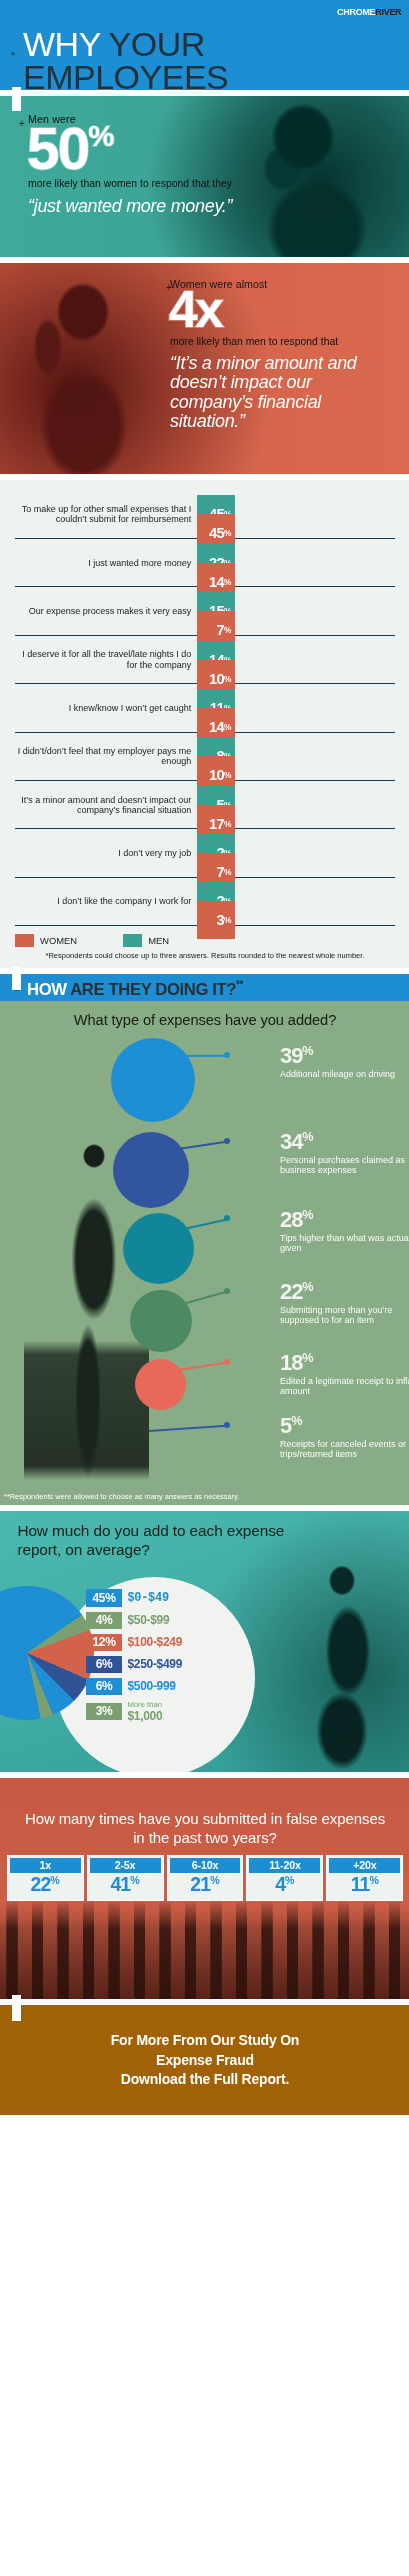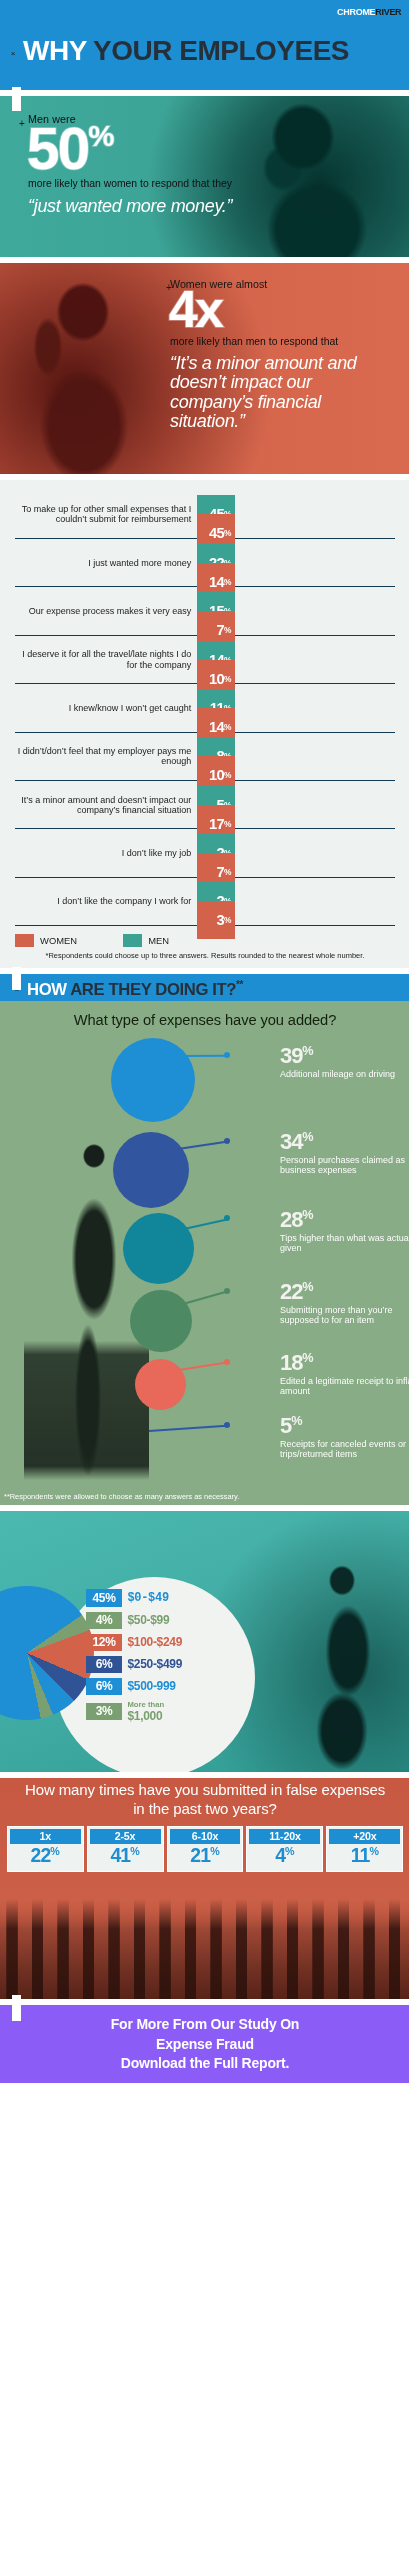--- a/index.html
+++ b/index.html
@@ -42,22 +42,22 @@
     position: relative; background: #1d8ed1; height: 90px; overflow: hidden;
   }
   .brand {
     position: absolute; right: 8.7px; top: 6.7px;
     font-size: 9px; font-weight: 800; letter-spacing: -0.3px;
     font-family: "Liberation Sans", sans-serif;
   }
   .brand .chrome { color: #ffffff; }
   .brand .river { color: #1b1b1b; }
   .header-title {
-    position: absolute; left: 23px; top: 37px; right: 8px;
-    font-size: 28px; line-height: 0.98; font-weight: 700;
+    position: absolute; left: 23px; top: 28px; right: 8px;
+    font-size: 34px; line-height: 0.98; font-weight: 400;
     letter-spacing: -0.5px; color: #26303a;
     font-family: "Liberation Sans", sans-serif;
   }
   .header-title .hl { color: #ffffff; }
   .header .mark-x { left: 10.7px; top: 50px; font-size: 8px; }
 
   
   .panel-men {
     position: relative; height: 161px; overflow: hidden;
     background:
@@ -212,38 +212,38 @@
   .pl-row { display: flex; align-items: center; margin-bottom: 4.7px; }
   .pl-chip {
     width: 36px; height: 17.4px; display: flex; align-items: center;
     justify-content: center; color: #fff; font-weight: 800; font-size: 12px;
     letter-spacing: -0.4px; font-family: "Liberation Sans", sans-serif;
   }
   .pl-label {
     margin-left: 5.4px; font-weight: 800; font-size: 12px; letter-spacing: -0.3px;
     font-family: "Liberation Sans", sans-serif;
   }
-  .pl-label small { display: block; font-size: 7.7px; font-weight: 700; letter-spacing: 0; }
+  .pl-label small { display: block; font-size: 7.7px; font-weight: 400; letter-spacing: 0; }
   .woman-pie {
     position: absolute; right: 5.4px; bottom: 0; width: 127px; height: 221px; z-index: 4;
     background:
       radial-gradient(ellipse 17.4px 20px at 64px 29.5px, #07201d 62%, rgba(7,32,29,0) 76%),
       radial-gradient(ellipse 29.5px 60px at 70px 100px, #06211e 60%, rgba(6,33,30,0) 76%),
       radial-gradient(ellipse 33px 50px at 64px 180px, #061d1b 60%, rgba(6,29,27,0) 78%);
     opacity: .92;
   }
 
   
   .panel-freq {
     position: relative; height: 221px; overflow: hidden;
     background: linear-gradient(180deg, #c75942 0%, #cc5f47 55%, #c25741 100%);
   }
   .freq-q {
     position: relative; z-index: 5; text-align: center; color: #fff;
-    font-size: 15px; line-height: 1.22; padding: 3px 20px 0; letter-spacing: -0.1px;
+    font-size: 15px; line-height: 1.22; padding: 9px 20px 0; letter-spacing: -0.1px; margin-top: 23px;
   }
   .freq-grid {
     position: relative; z-index: 5; display: flex; gap: 3px;
     justify-content: center; margin-top: 8px; padding: 0 6.7px;
   }
   .freq-cell {
     flex: 1; background: #eef2f1; border: 1.3px solid #ffffff; padding: 2px 2px 3.3px;
     text-align: center;
   }
   .freq-head {
@@ -262,21 +262,21 @@
         rgba(28,10,6,.0) 0px, rgba(28,10,6,.0) 6px,
         rgba(38,14,9,.78) 6.7px, rgba(38,14,9,.78) 17.4px,
         rgba(28,10,6,.0) 18px, rgba(28,10,6,.0) 25.5px),
       linear-gradient(180deg, rgba(0,0,0,0) 0%, rgba(40,14,9,.25) 28%, rgba(46,16,10,.55) 70%, rgba(52,18,11,.75) 100%);
     -webkit-mask-image: linear-gradient(180deg, rgba(0,0,0,0) 0%, #000 30%, #000 100%);
             mask-image: linear-gradient(180deg, rgba(0,0,0,0) 0%, #000 30%, #000 100%);
   }
 
   
   .panel-cta {
-    position: relative; background: #8b5cf6; height: 78px; overflow: hidden;
+    position: relative; background: #a16207; height: 110px; overflow: hidden;
     display: flex; align-items: center; justify-content: center;
   }
   .cta-text {
     position: relative; z-index: 4; text-align: center; color: #fff;
     font-weight: 800; font-size: 14px; line-height: 1.38; letter-spacing: -0.2px;
     font-family: "Liberation Sans", sans-serif;
   }
   .divider-white { height: 6px; background: #ffffff; position: relative; }
 </style>
 </head>
@@ -440,21 +440,21 @@
             </div>
             <div class="bar-line">
               <div class="bar-chip women-c">17<sup>%</sup></div>
               <div class="bar-track">
                 <div class="bar-fill women-c" style="width: 62px;"></div>
               </div>
             </div>
           </div>
         </div>
         <div class="bar-row">
-          <div class="bar-label">I don’t like my job</div>
+          <div class="bar-label">I don’t very my job</div>
           <div class="bar-pair">
             <div class="bar-line">
               <div class="bar-chip men-c">2<sup>%</sup></div>
               <div class="bar-track">
                 <div class="bar-fill men-c" style="width: 7.3px;"></div>
               </div>
             </div>
             <div class="bar-line">
               <div class="bar-chip women-c">7<sup>%</sup></div>
               <div class="bar-track">
@@ -551,20 +551,21 @@
           <div class="bub-num">5<sup>%</sup></div>
           <div class="bub-txt">Receipts for canceled events or trips/returned items</div>
         </div>
       </div>
     <div class="bub-footnote">**Respondents were allowed to choose as many answers as necessary.</div>
   </div>
   <div class="divider-white"></div>
 
   <div class="panel-pie">
     <div class="dots"></div>
+    <div class="pie-q">How much do you add to each expense report, on average?</div>
     <div class="pie-white"></div>
     <div class="pie-disc" id="pie-disc" style="background: conic-gradient(from 168deg, rgb(30, 143, 213) 0deg, rgb(30, 143, 213) 247.27deg, rgb(122, 159, 112) 247.27deg, rgb(122, 159, 112) 261.82deg, rgb(210, 98, 74) 261.82deg, rgb(210, 98, 74) 305.45deg, rgb(47, 83, 149) 305.45deg, rgb(47, 83, 149) 327.27deg, rgb(30, 143, 213) 327.27deg, rgb(30, 143, 213) 349.09deg, rgb(122, 159, 112) 349.09deg, rgb(122, 159, 112) 360deg);"></div>
     <div class="woman-pie"></div>
     <div class="pie-legend" id="pie-legend">
         <div class="pl-row">
           <div class="pl-chip" style="background: rgb(30, 143, 213);">45%</div>
           <div class="pl-label" style="color: rgb(30, 143, 213); font-family: Liberation Mono, monospace;">$0-$49</div>
         </div>
         <div class="pl-row">
           <div class="pl-chip" style="background: rgb(122, 159, 112);">4%</div>

